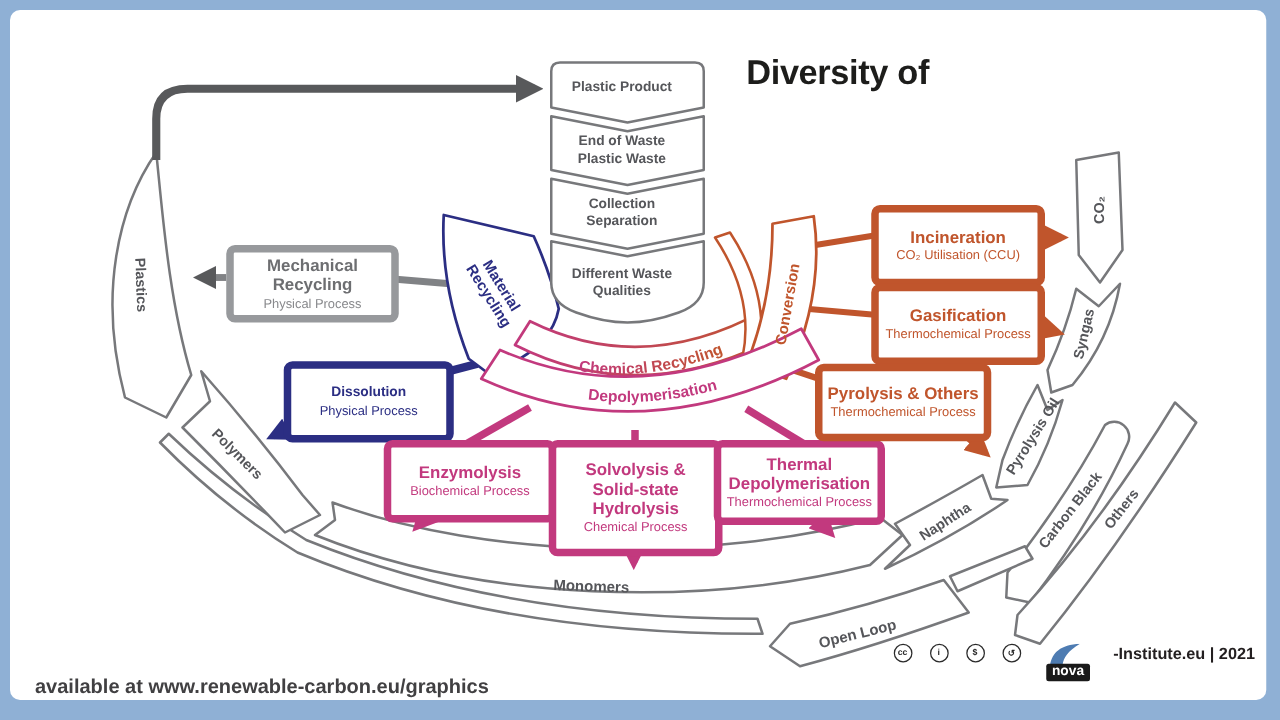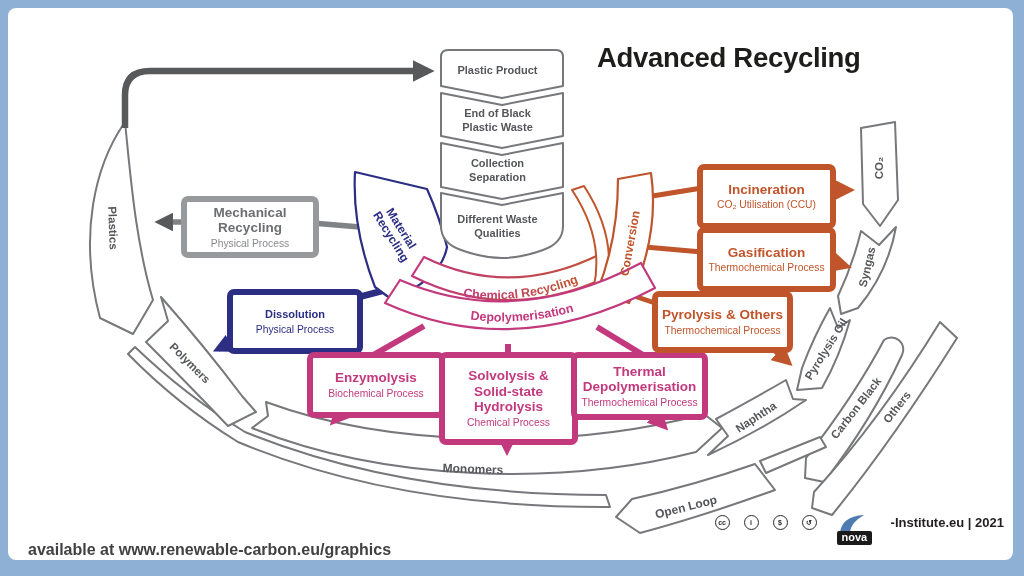--- a/index.html
+++ b/index.html
@@ -136,28 +136,28 @@
   <text class="bandlbl" style="font-size:12px" x="686" y="511" transform="rotate(-14 686 507)" text-anchor="middle">Open Loop</text>
   <text class="bandlbl" x="756" y="421" transform="rotate(-33 756 417)" text-anchor="middle">Naphtha</text>
   <text class="bandlbl" x="826" y="353" transform="rotate(-58 826 349)" text-anchor="middle">Pyrolysis Oil</text>
   <text class="bandlbl" x="867" y="271" transform="rotate(-77 867 267)" text-anchor="middle">Syngas</text>
   <text class="bandlbl" x="879" y="172" transform="rotate(-90 879 168)" text-anchor="middle">CO₂</text>
   <text class="bandlbl" x="856" y="412" transform="rotate(-52 856 408)" text-anchor="middle">Carbon Black</text>
   <text class="bandlbl" x="897" y="411" transform="rotate(-52 897 407)" text-anchor="middle">Others</text>
 </svg>
 
 <div class="title">
-  <div>Advanced Recycling</div>
+  <div>Diversity of</div>
 </div>
 
 <div class="chev" style="top:64px">
   <span>Plastic Product</span>
   </div>
 <div class="chev" style="top:107px">
-  <span>End of Black</span>
+  <span>End of Waste</span>
     <span>Plastic Waste</span>
   </div>
 <div class="chev" style="top:157px">
   <span>Collection</span>
     <span>Separation</span>
   </div>
 <div class="chev" style="top:213px">
   <span>Different Waste</span>
     <span>Qualities</span>
   </div>

